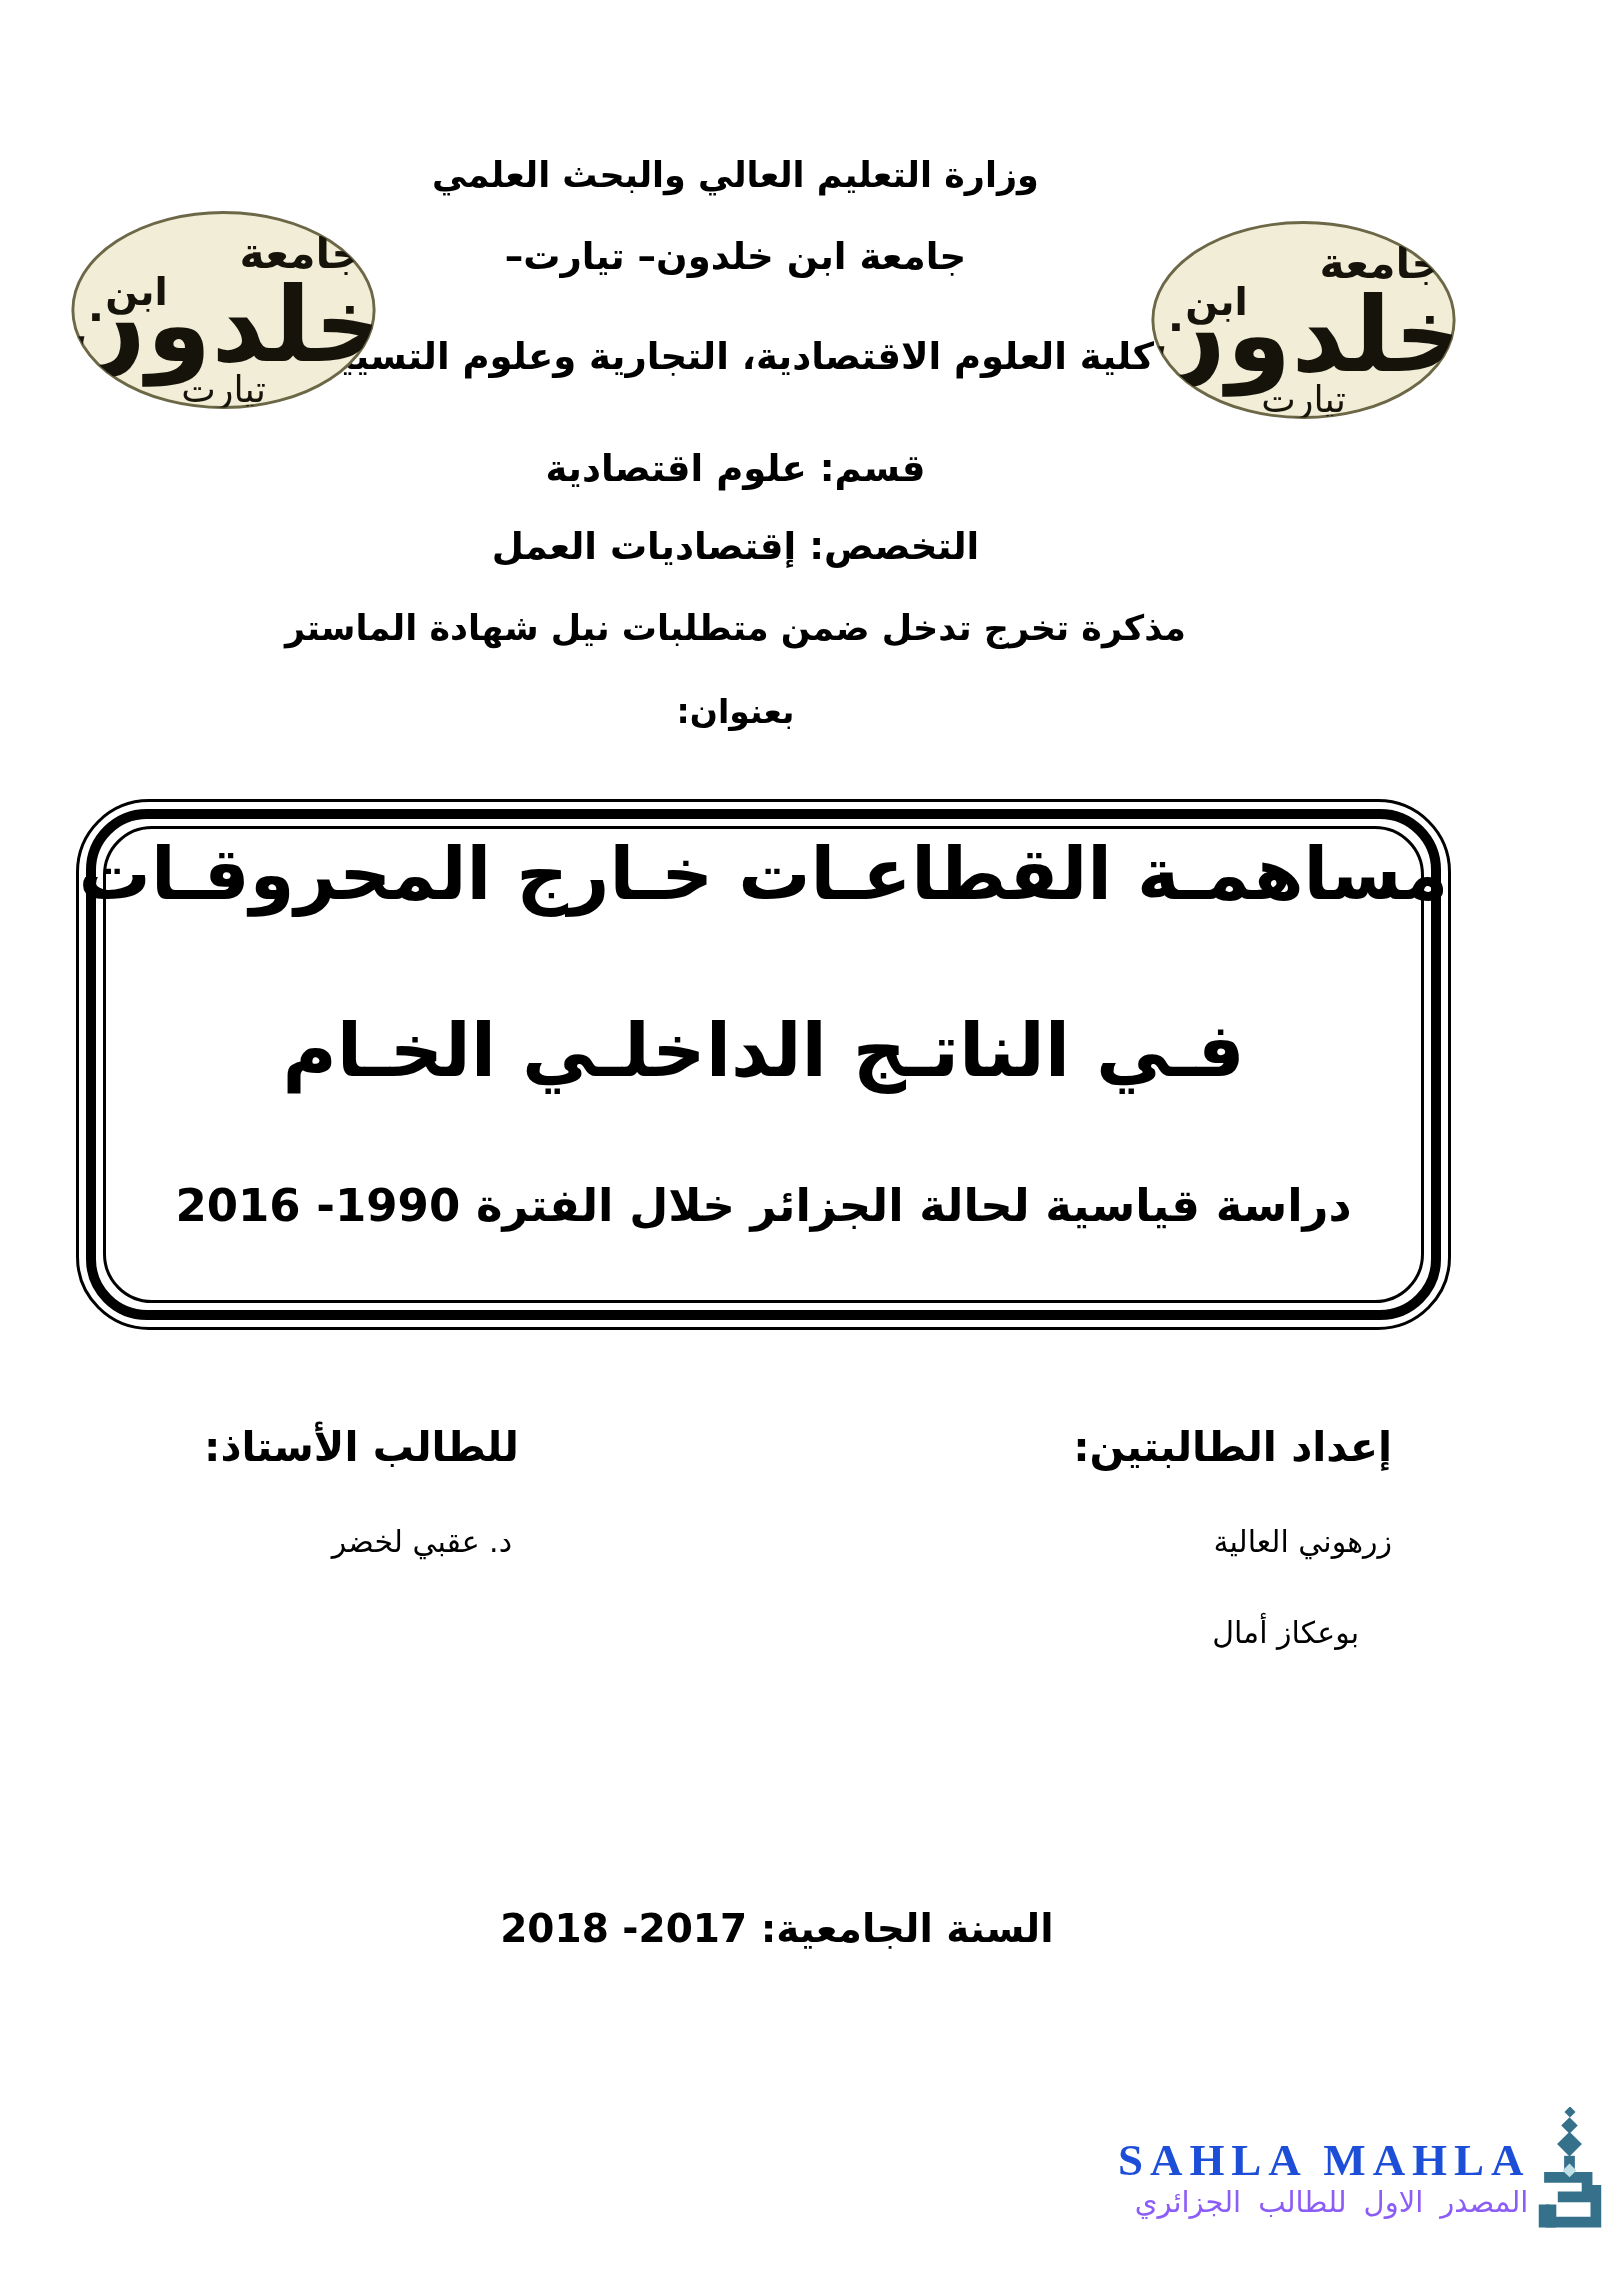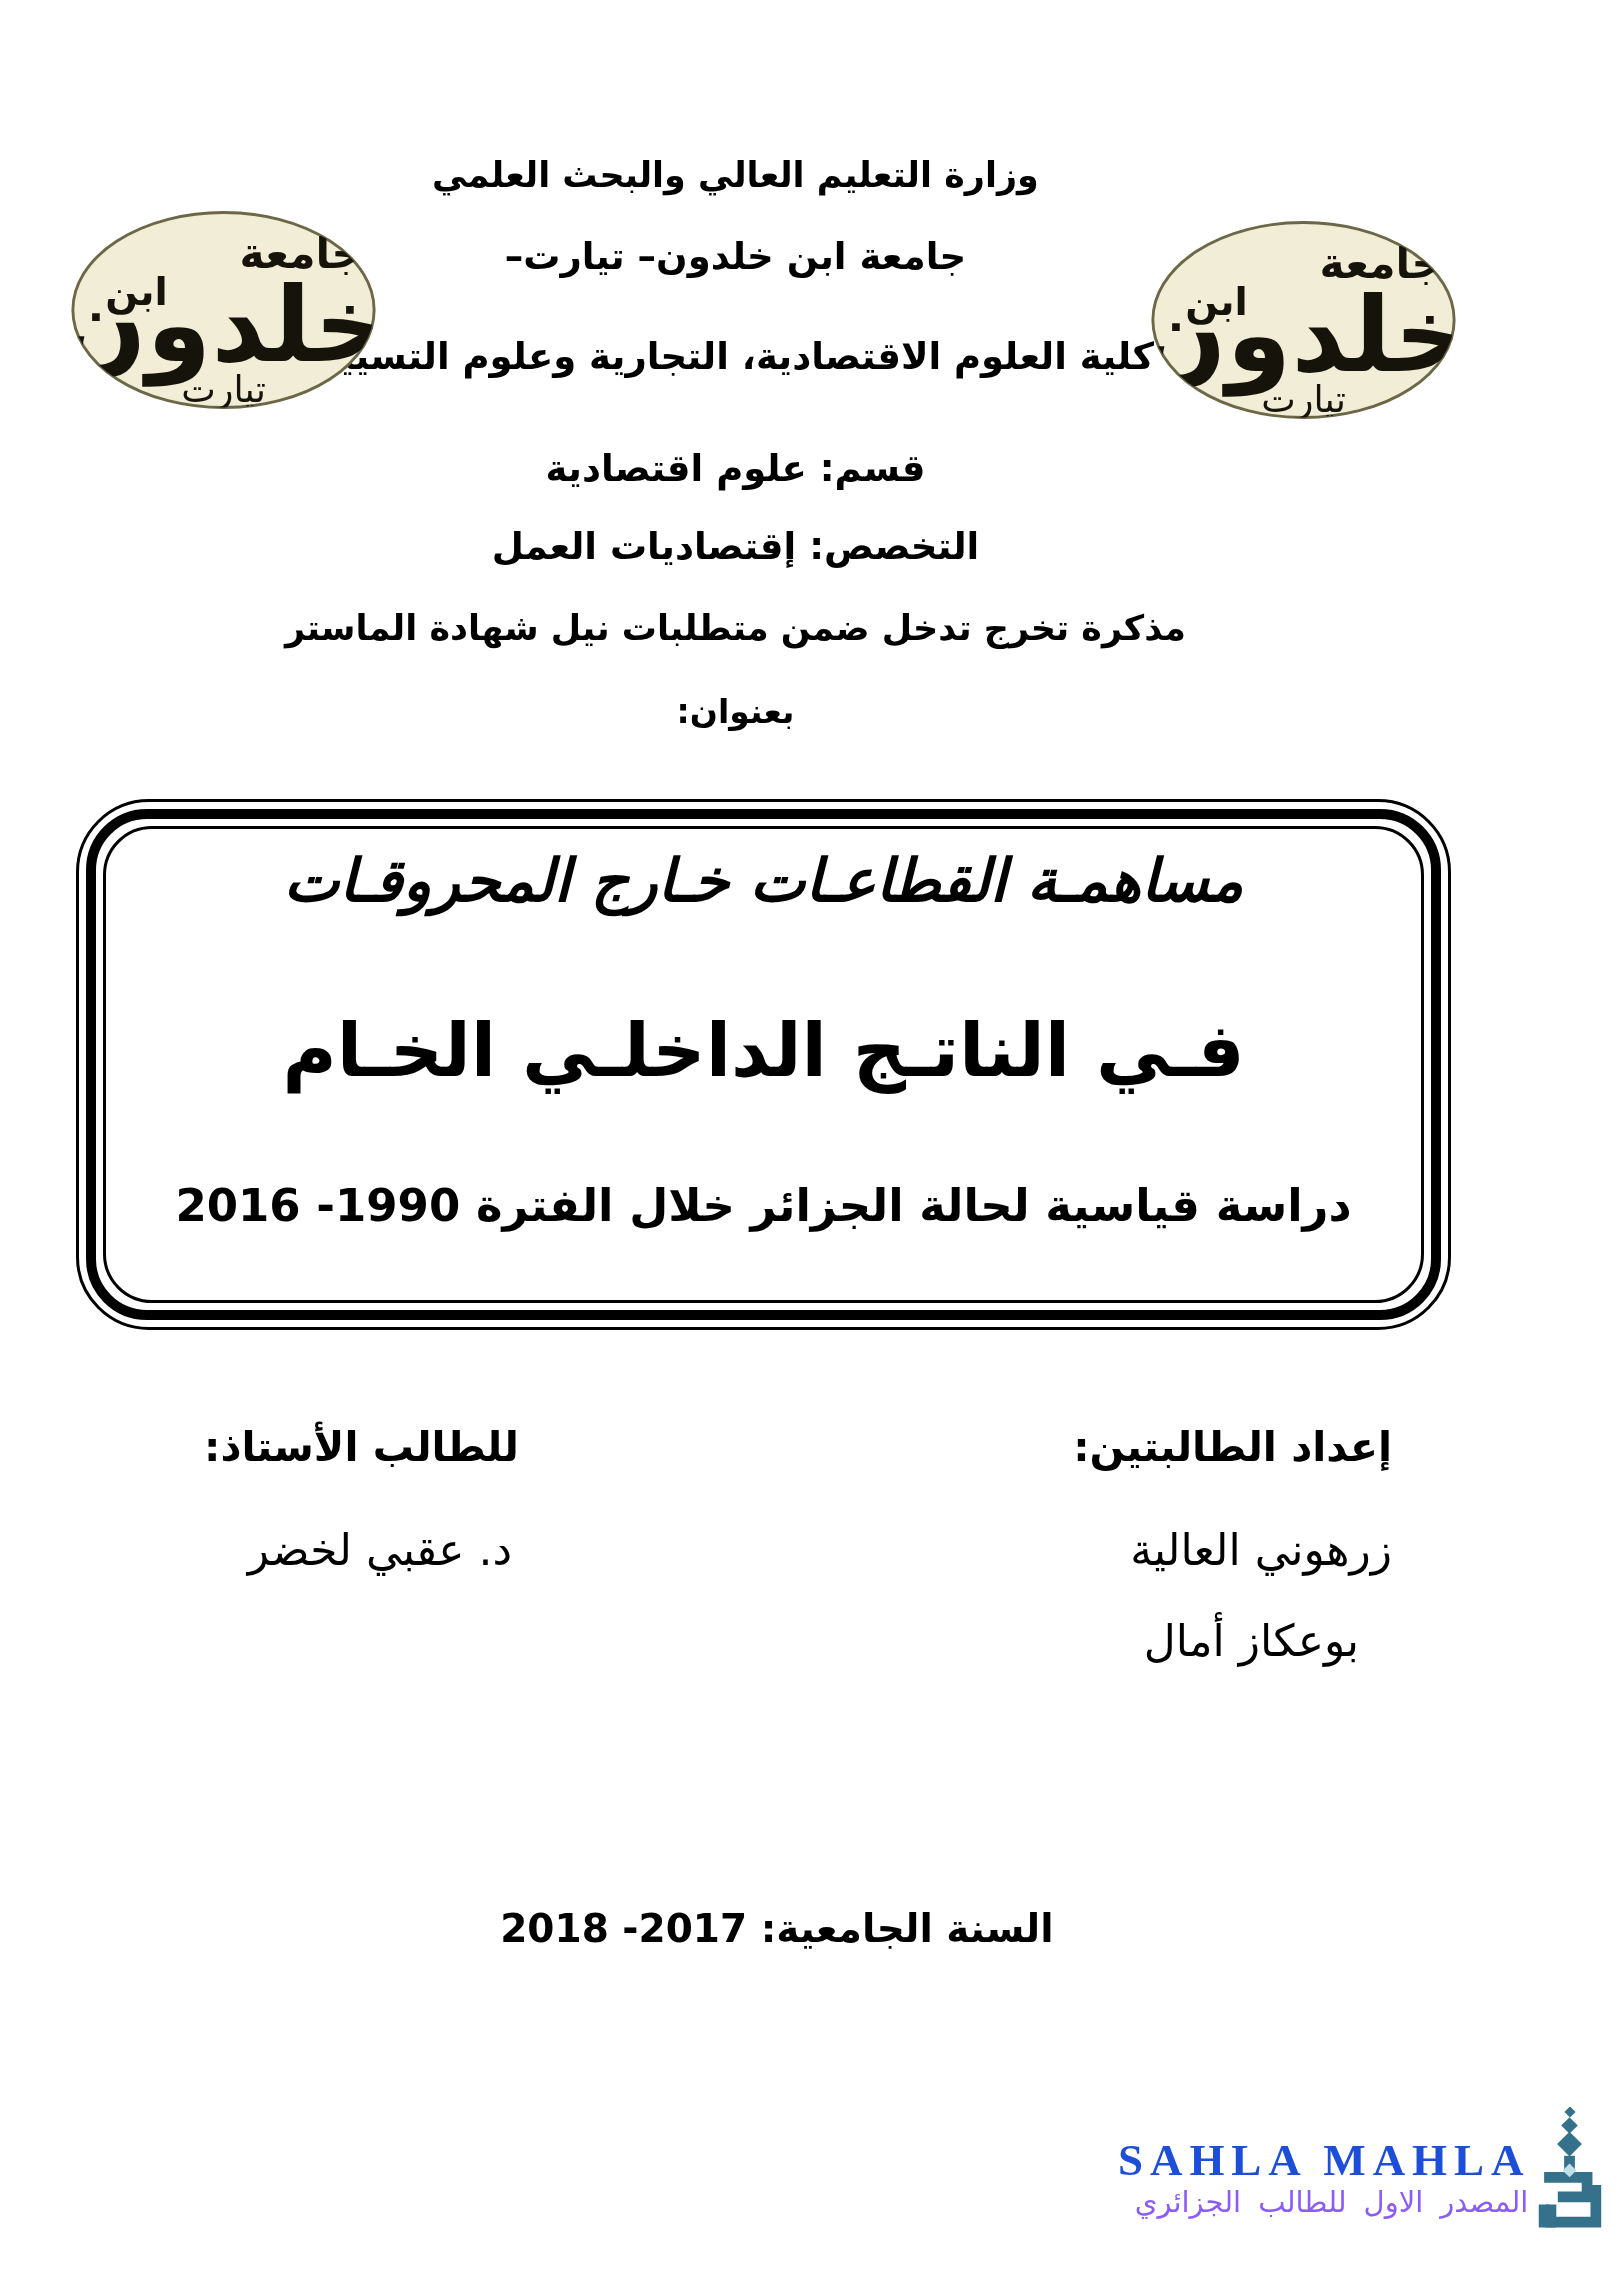--- a/index.html
+++ b/index.html
@@ -24,28 +24,28 @@
   #seal-left{left:96px;top:208px;}
   #seal-right{left:1176px;top:218px;}
   .seal svg{width:100%;height:100%;}
 
   
   .title-box{position:absolute;left:103px;top:799px;width:1375px;height:531px;}
   .bx-outer{position:absolute;inset:0;border:3.9px solid #000;border-radius:73px;}
   .bx-mid{position:absolute;inset:9.8px;border:10.8px solid #000;border-radius:61px;}
   .bx-inner{position:absolute;inset:27.4px;border:3.9px solid #000;border-radius:49px;}
   .title-line{position:absolute;left:0;width:100%;text-align:center;font-weight:bold;white-space:nowrap;}
-  #title-1{top:47px;font-size:59px;font-style:italic;}
+  #title-1{top:33px;font-size:72px;}
   #title-2{top:208px;font-size:74px;}
   #title-sub{top:380px;font-size:45px;}
 
   
   .auth{position:absolute;white-space:nowrap;text-align:right;}
   .auth-label{font-weight:bold;font-size:41px;}
-  .auth-name{font-size:44px;}
+  .auth-name{font-size:30px;}
   #students-label{top:1423px;right:228px;}
   #student-1{top:1524px;right:228px;}
   #student-2{top:1615px;right:261px;}
   #supervisor-label{top:1423px;right:1101px;}
   #supervisor-name{top:1524px;right:1108px;}
 
   
   #year-line{position:absolute;left:-19.6px;top:1906px;width:100%;text-align:center;
     font-weight:bold;font-size:39px;white-space:nowrap;}
 

